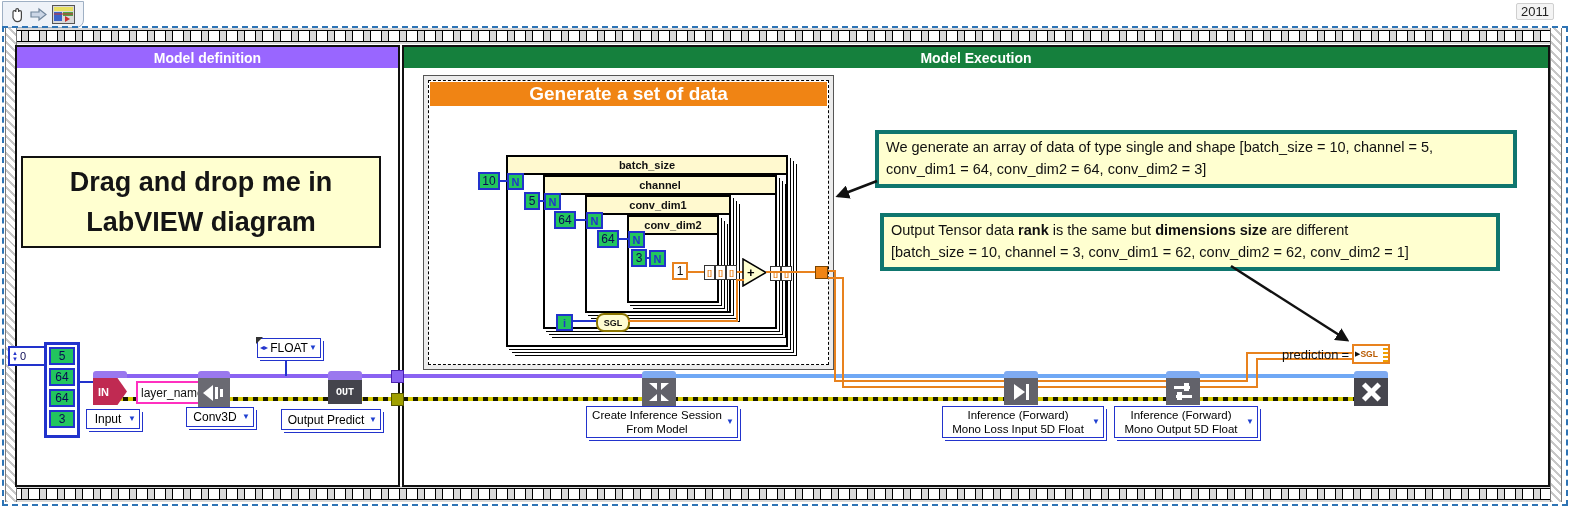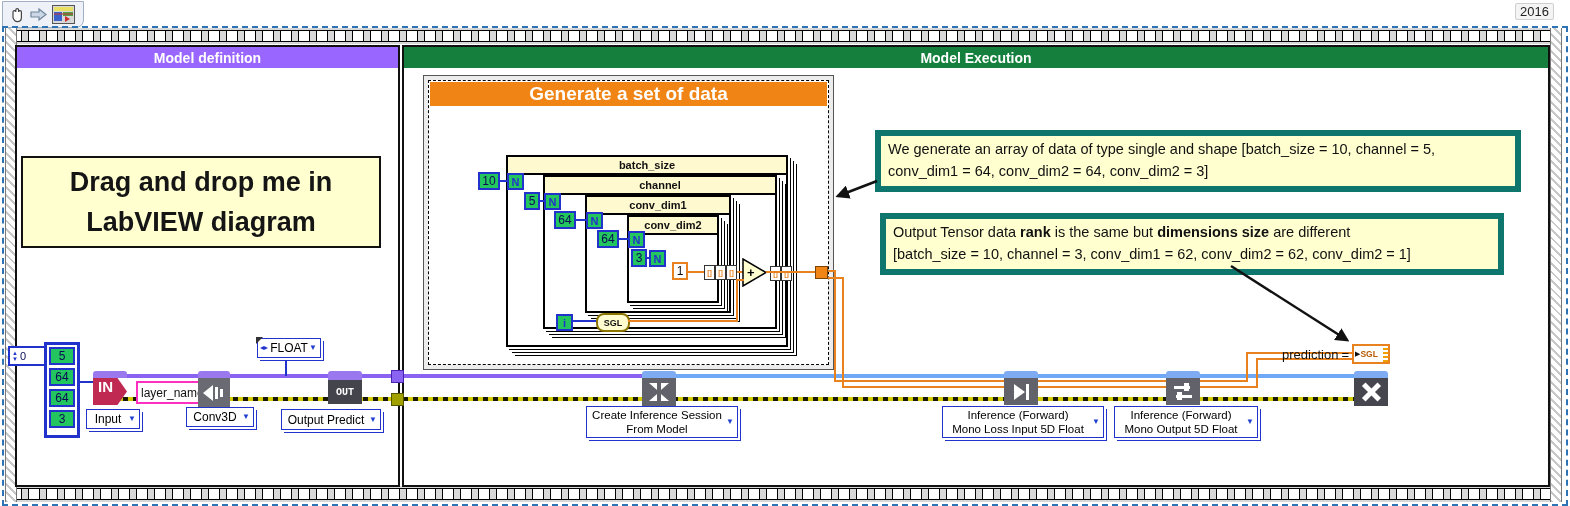--- a/index.html
+++ b/index.html
@@ -12,21 +12,21 @@
   
   .film{position:absolute;height:16px;border-left:1px solid #000;border-right:1px solid #000;
     background:
       linear-gradient(#D8D8D8 0 2px,#000 2px 3px,rgba(0,0,0,0) 3px 13px,#000 13px 14px,#D8D8D8 14px 16px),
       repeating-linear-gradient(90deg,#D8D8D8 0 3px,#000 3px 4px,#fff 4px 14px,#000 14px 15px,#D8D8D8 15px 18px);}
   .edge{position:absolute;width:10px;background:repeating-linear-gradient(45deg,#C8C8C8 0 2px,#fff 2px 6px);
         border-left:1px solid #777;border-right:1px solid #777;}
   .frame{position:absolute;background:#fff;border:2px solid #111;}
   .frame-hd{position:absolute;left:0;top:0;right:0;height:21px;color:#fff;font-weight:bold;
             font-size:14px;display:flex;align-items:center;justify-content:center;}
-  .note{position:absolute;background:#FFFFD0;border:6px solid #0f766e;font-size:14.5px;color:#111;
+  .note{position:absolute;background:#FFFFD0;border:4px solid #0f766e;font-size:14.5px;color:#111;
         line-height:22px;padding:2px 7px;}
   .lbl{position:absolute;background:#fff;border:1px solid #2233CC;
        box-shadow:2px 2px 0 #fff,3px 3px 0 #2233CC;color:#000;font-size:12px;line-height:14px;
        display:flex;flex-direction:column;align-items:center;justify-content:center;
        padding:1px 14px 1px 4px;text-align:center;}
   .lbl .caret{position:absolute;right:3px;top:50%;transform:translateY(-50%);
               color:#1E3FD0;font-size:8px;line-height:8px;}
   .lbl2{font-size:11.5px;line-height:14px;}
   .nbox,.cbox{position:absolute;border:2px solid #2233CC;background:#22c55e;display:flex;
        align-items:center;justify-content:center;font-size:11px;font-weight:bold;}
@@ -74,21 +74,21 @@
       <svg width="23" height="19" viewBox="0 0 23 19">
         <rect x="0.5" y="0.5" width="22" height="18" fill="#D8D8D8" stroke="#555"></rect>
         <rect x="2" y="2" width="19" height="4" fill="#E8E060"></rect>
         <rect x="2" y="7" width="8" height="9" fill="#3B62C8"></rect>
         <rect x="11" y="7" width="10" height="4" fill="#4FA048"></rect>
         <path d="M12 12 h6 l-3 5 z" fill="#C83030" transform="rotate(-90 15 14)"></path>
         <line x1="2" y1="9" x2="21" y2="9" stroke="#C83030" stroke-width="1"></line>
       </svg>
     </span>
   </div>
-  <div class="abs" style="right:16px;top:3px;font-size:13px;color:#222;background:#F4F4F4;border:1px solid #CFCFCF;padding:0 4px;border-radius:2px;">2016</div>
+  <div class="abs" style="right:16px;top:3px;font-size:13px;color:#222;background:#F4F4F4;border:1px solid #CFCFCF;padding:0 4px;border-radius:2px;">2011</div>
 
   <div class="outer-dash"></div>
 
   <div class="film" style="left:6px;top:28px;width:1552px;"></div>
   <div class="film" style="left:6px;top:486px;width:1552px;"></div>
   <div class="edge" style="left:5px;top:28px;height:474px;"></div>
   <div class="edge" style="left:1550px;top:28px;height:474px;"></div>
 
   <div class="frame" style="left:15px;top:45px;width:381px;height:438px;">
     <div class="frame-hd" style="background:#9966FF;">Model definition</div>
@@ -122,21 +122,21 @@
   <div class="abs" style="left:44px;top:342px;width:30px;height:90px;border:3px solid #2233CC;background:#fff;">
     <div class="cbox" style="left:2px;top:2px;width:22px;">5</div>
     <div class="cbox" style="left:2px;top:23px;width:22px;">64</div>
     <div class="cbox" style="left:2px;top:44px;width:22px;">64</div>
     <div class="cbox" style="left:2px;top:65px;width:22px;">3</div>
   </div>
 
   <div class="icon-node" style="left:93px;top:371px;height:36px;">
     <div class="icon-band" style="background:#9A78EE;"></div>
     <div class="abs" style="left:0;top:7px;width:34px;height:27px;background:#C02A52;clip-path:polygon(0 0,72% 0,100% 50%,72% 100%,0 100%);
-                color:#fff;font-weight:bold;font-size:15px;display:flex;">
+                color:#fff;font-weight:bold;font-size:11px;display:flex;align-items:center;">
       <span style="margin-left:5px;">IN</span>
     </div>
   </div>
   <div class="lbl" style="left:86px;top:409px;width:34px;height:16px;">
     <span>Input</span>
     <span class="caret">▼</span>
   </div>
 
   <div class="abs" style="left:136px;top:381px;width:58px;height:19px;border:2px solid #FF30C0;background:#fff;
               font-size:12px;color:#111;display:flex;align-items:center;padding-left:3px;">

